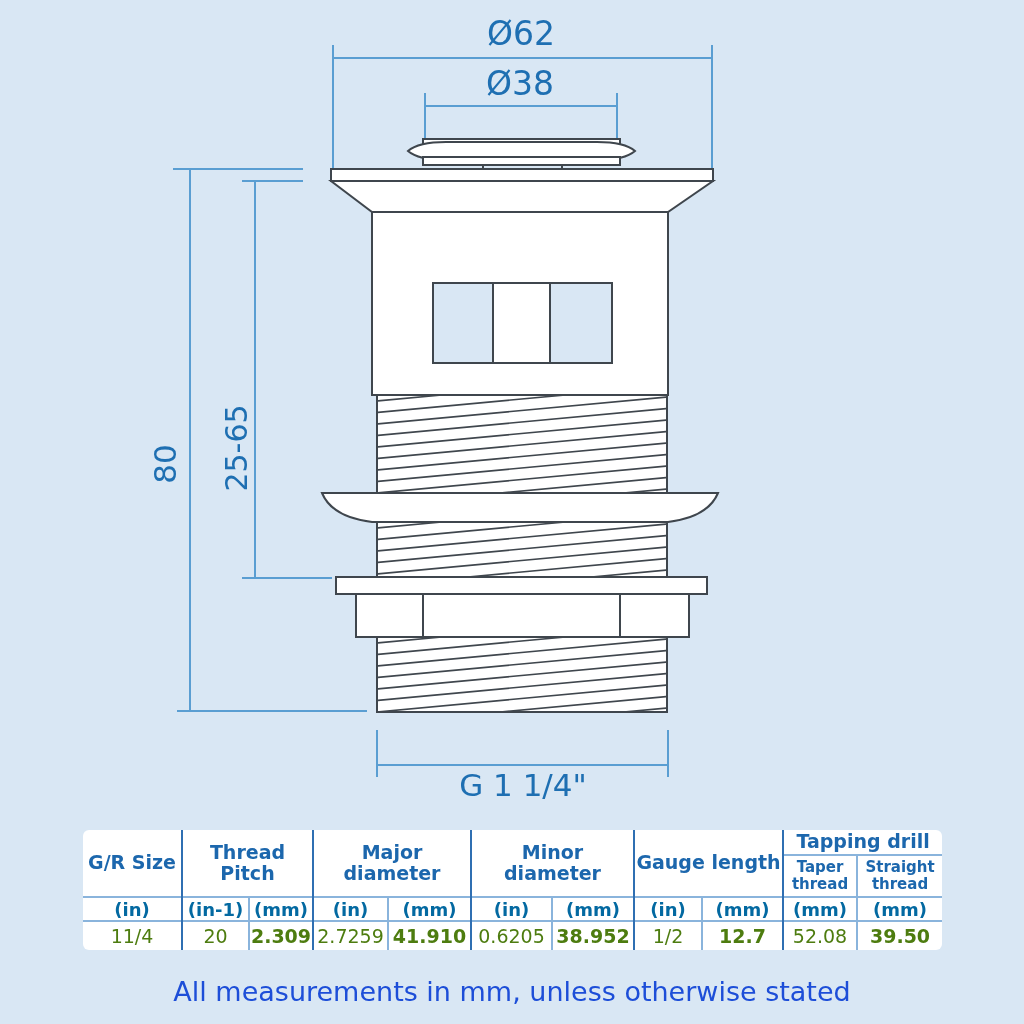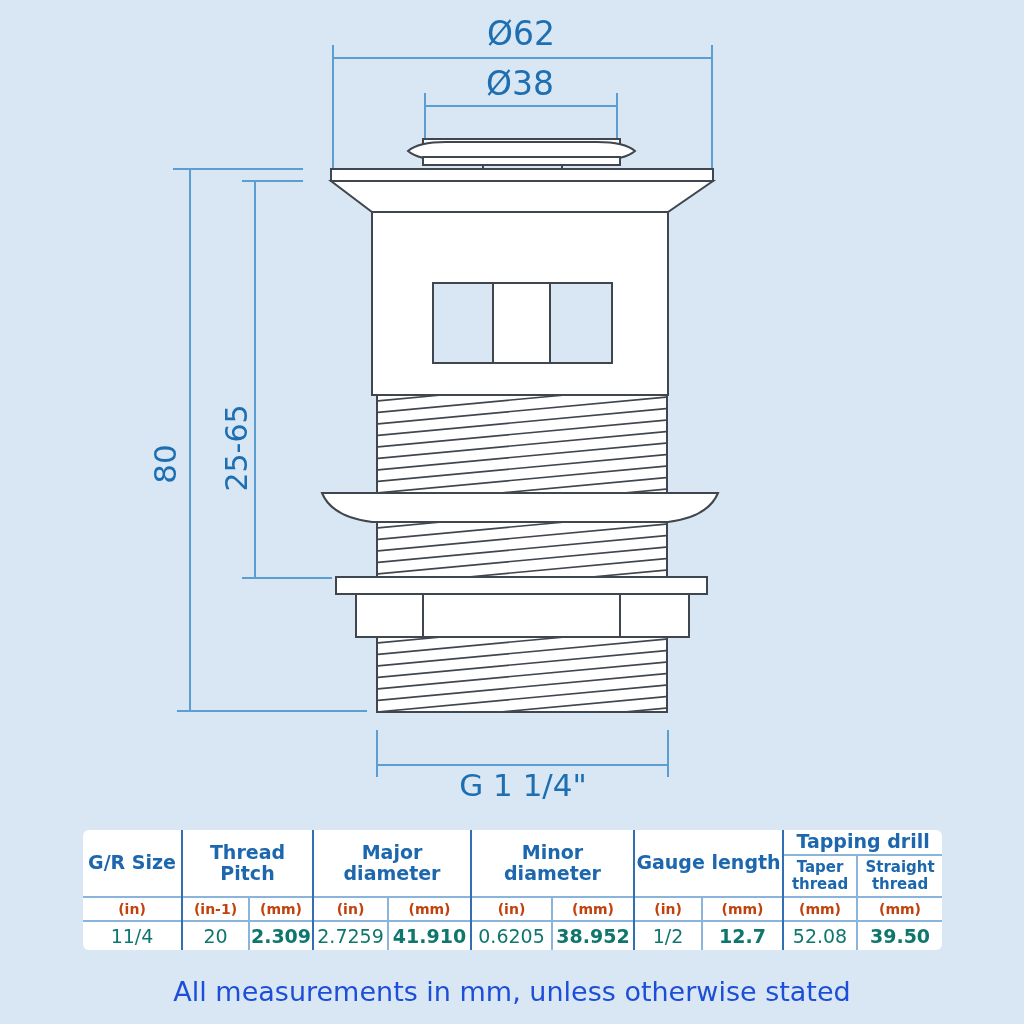--- a/index.html
+++ b/index.html
@@ -27,22 +27,22 @@
   }
   table.spec{
     border-collapse:collapse;table-layout:fixed;
     width:859px;height:120px;
   }
   table.spec th,table.spec td{
     text-align:center;vertical-align:middle;padding:0;margin:0;
   }
   table.spec th{color:#1c67ad;font-size:19px;font-weight:bold;line-height:1.12;}
   tr.r-sub th{font-size:15px;margin-left:44px;}
-  tr.r-units td{font-size:14px;font-weight:bold;color:#c2410c;}
-  tr.r-values td{font-size:19px;color:#0f766e;}
+  tr.r-units td{font-size:18px;font-weight:bold;color:#0369a1;}
+  tr.r-values td{font-size:19px;color:#4d7c0f;}
   .sep{border-left:2px solid #2f6fb2;}
   .subsep{border-left:2px solid #8ab4dc;font-weight:bold;}
   tr.r-sub th{border-top:2px solid #8ab4dc;}
   tr.r-units td{border-top:2px solid #8ab4dc;}
   tr.r-values td{border-top:2px solid #8ab4dc;}
 
   
   .footer-note{
     position:absolute;left:0;top:976px;width:1024px;
     text-align:center;color:#1d4ed8;font-size:27px;

